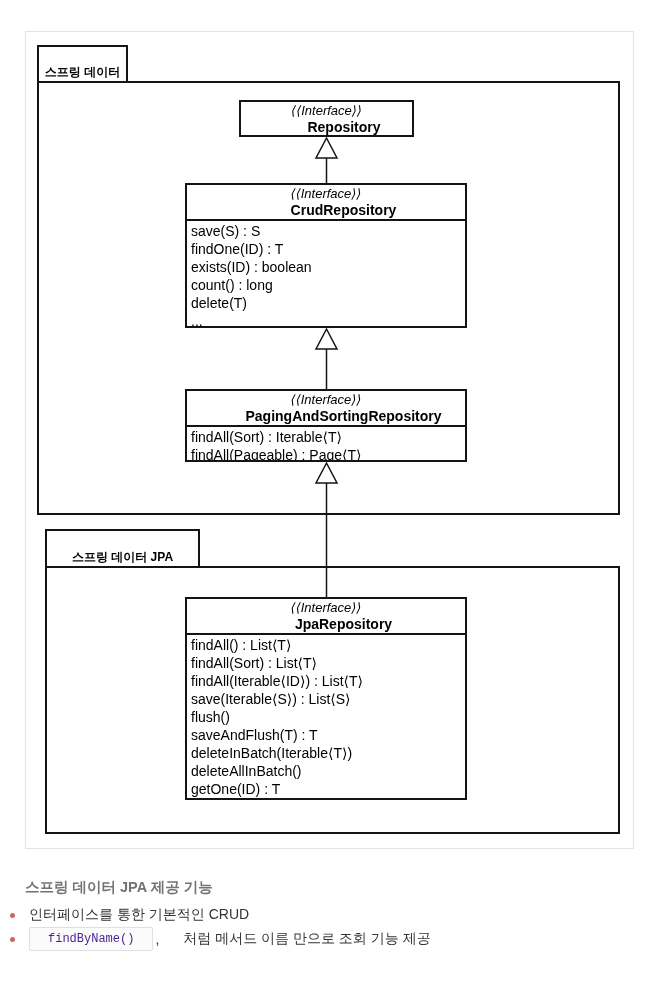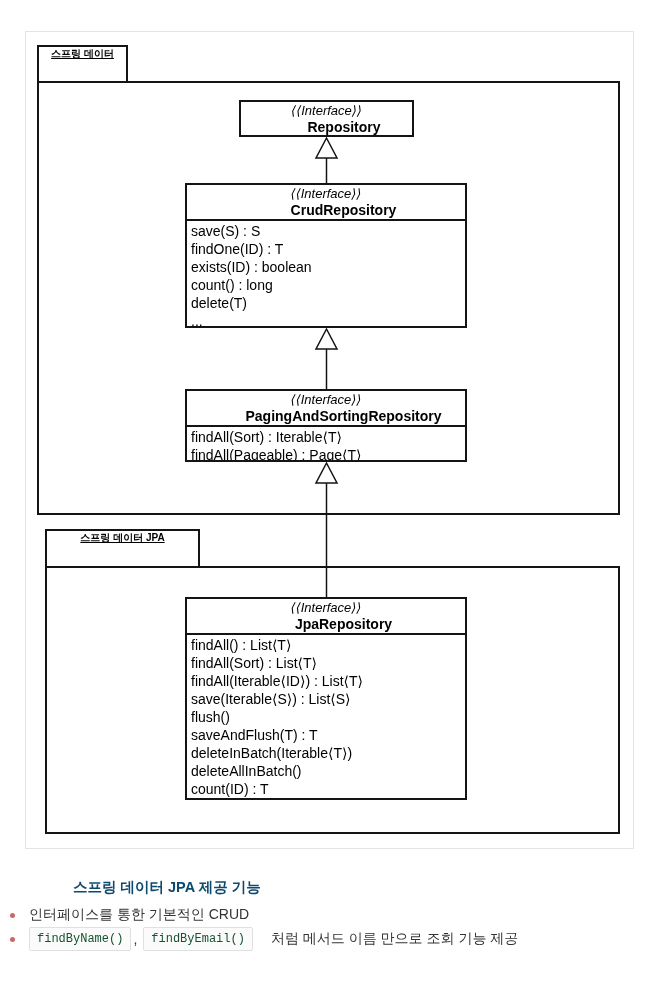--- a/index.html
+++ b/index.html
@@ -33,26 +33,25 @@
     z-index: 1;
   }
   .group-box.spring-data { left: 37px; top: 81px;  width: 583px; height: 434px; }
   .group-box.spring-data-jpa { left: 45px; top: 566px; width: 575px; height: 268px; }
 
   .group-label {
     position: absolute;
     border: 2px solid #141414;
     background: #fff;
     display: flex;
-    align-items: flex-start;
+    align-items: flex-end;
     justify-content: center;
     font-weight: bold;
-    font-size: 10px;
+    font-size: 12px;
     z-index: 2;
-    text-decoration: underline;
   }
   .group-label.spring-data { left: 37px; top: 45px; width: 91px; height: 38px; }
   .group-label.spring-data-jpa { left: 45px; top: 529px; width: 155px; height: 39px; }
 
   
   .arrows {
     position: absolute;
     left: 0; top: 0;
     width: 655px; height: 997px;
     z-index: 3;
@@ -87,23 +86,22 @@
     white-space: nowrap;
   }
   .uml-box.repository .uml-title { padding-top: 1px; }
 
   
   .notes-heading {
     position: absolute;
     left: 25px; top: 878px;
     font-size: 14.5px;
     font-weight: bold;
-    color: #0c4a6e;
+    color: #737373;
     white-space: nowrap;
-    margin-left: 48px;
   }
   .note-row {
     position: absolute;
     left: 10px;
     display: flex;
     align-items: center;
     white-space: nowrap;
     font-size: 14px;
     color: #333;
   }
@@ -115,25 +113,25 @@
     border-radius: 50%;
     background: #cb6868;
     margin-right: 14px;
     flex: 0 0 auto;
   }
   .code-chip {
     display: inline-block;
     font-family: "Liberation Mono", "DejaVu Sans Mono", monospace;
     font-size: 12px;
     line-height: 16px;
-    color: #14532d;
+    color: #4c1d95;
     background: #fbfbfb;
     border: 1px solid #e0e0e0;
     border-radius: 2px;
-    padding: 3px 7px;
+    padding: 3px 18px;
   }
   .chip-sep { margin: 0 6px 0 2px; color: #333; }
   .after-chips { margin-left: 18px; }
 </style>
 </head>
 <body>
 
 <div class="page">
 
   <div class="figure-frame">
@@ -209,36 +207,35 @@
     </div>
     <div class="uml-methods">
       <div class="uml-method">findAll() : List⟨T⟩</div>
       <div class="uml-method">findAll(Sort) : List⟨T⟩</div>
       <div class="uml-method">findAll(Iterable⟨ID⟩) : List⟨T⟩</div>
       <div class="uml-method">save(Iterable⟨S⟩) : List⟨S⟩</div>
       <div class="uml-method">flush()</div>
       <div class="uml-method">saveAndFlush(T) : T</div>
       <div class="uml-method">deleteInBatch(Iterable⟨T⟩)</div>
       <div class="uml-method">deleteAllInBatch()</div>
-      <div class="uml-method">count(ID) : T</div>
+      <div class="uml-method">getOne(ID) : T</div>
     </div>
   </div>
 
   <div class="notes-heading">스프링 데이터 JPA 제공 기능</div>
 
   <div class="note-row row-1">
     <span class="bullet-dot"></span>
     <span>인터페이스를 통한 기본적인 CRUD</span>
   </div>
 
   <div class="note-row row-2">
     <span class="bullet-dot"></span>
     <span class="code-chip">findByName()</span>
     <span class="chip-sep">,</span>
-    <span class="code-chip">findByEmail()</span>
     <span class="after-chips">처럼 메서드 이름 만으로 조회 기능 제공</span>
   </div>
 
   <div class="note-row row-3">
     <span class="bullet-dot"></span>
     <span>페이징 기능 자동 제공</span>
   </div>
 
 </div>
 

